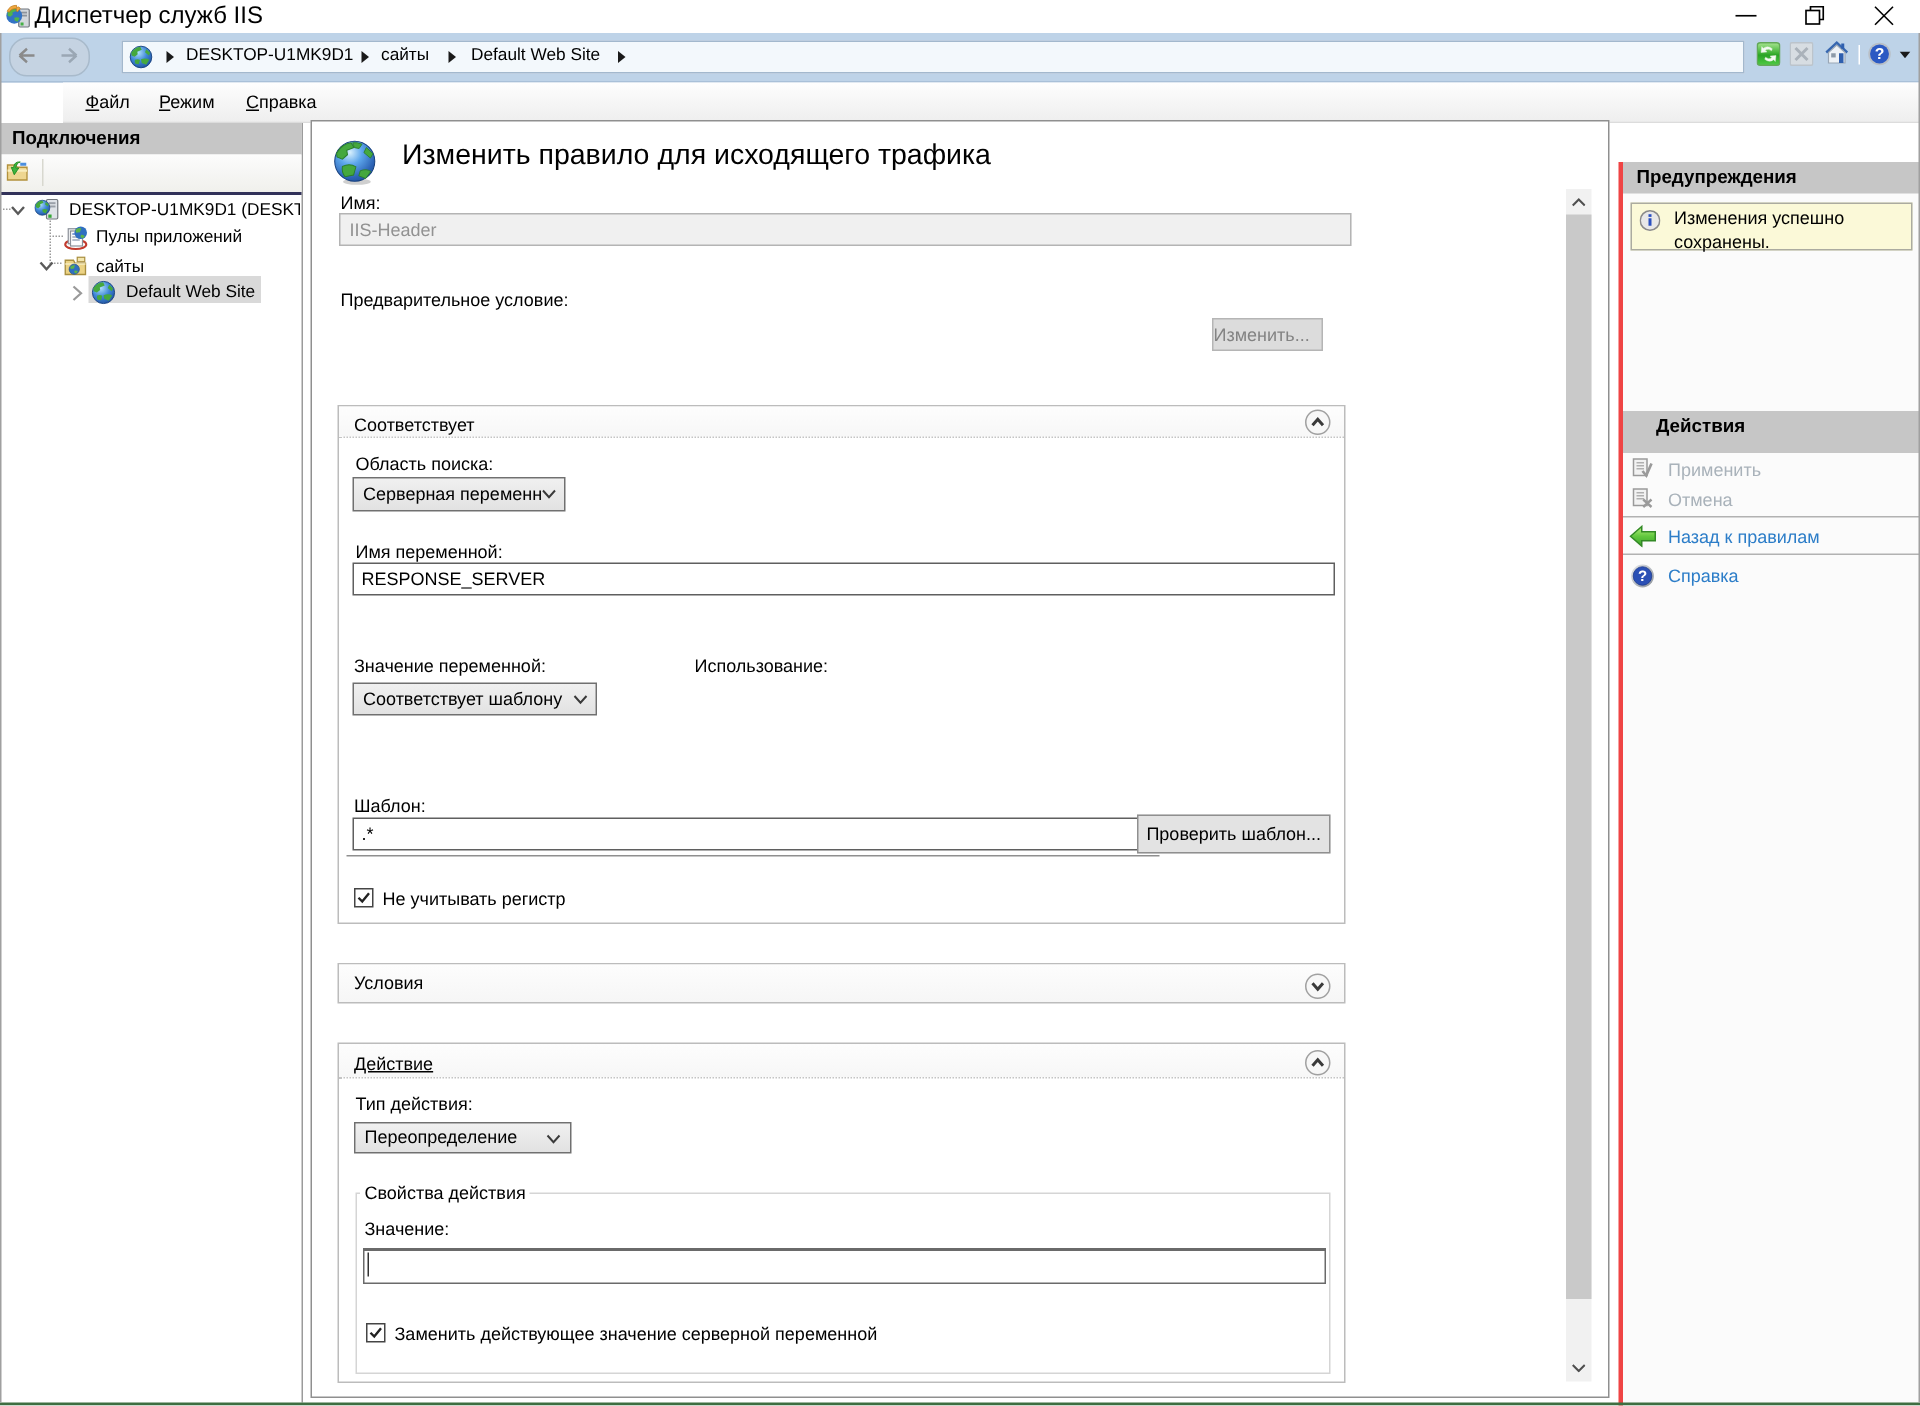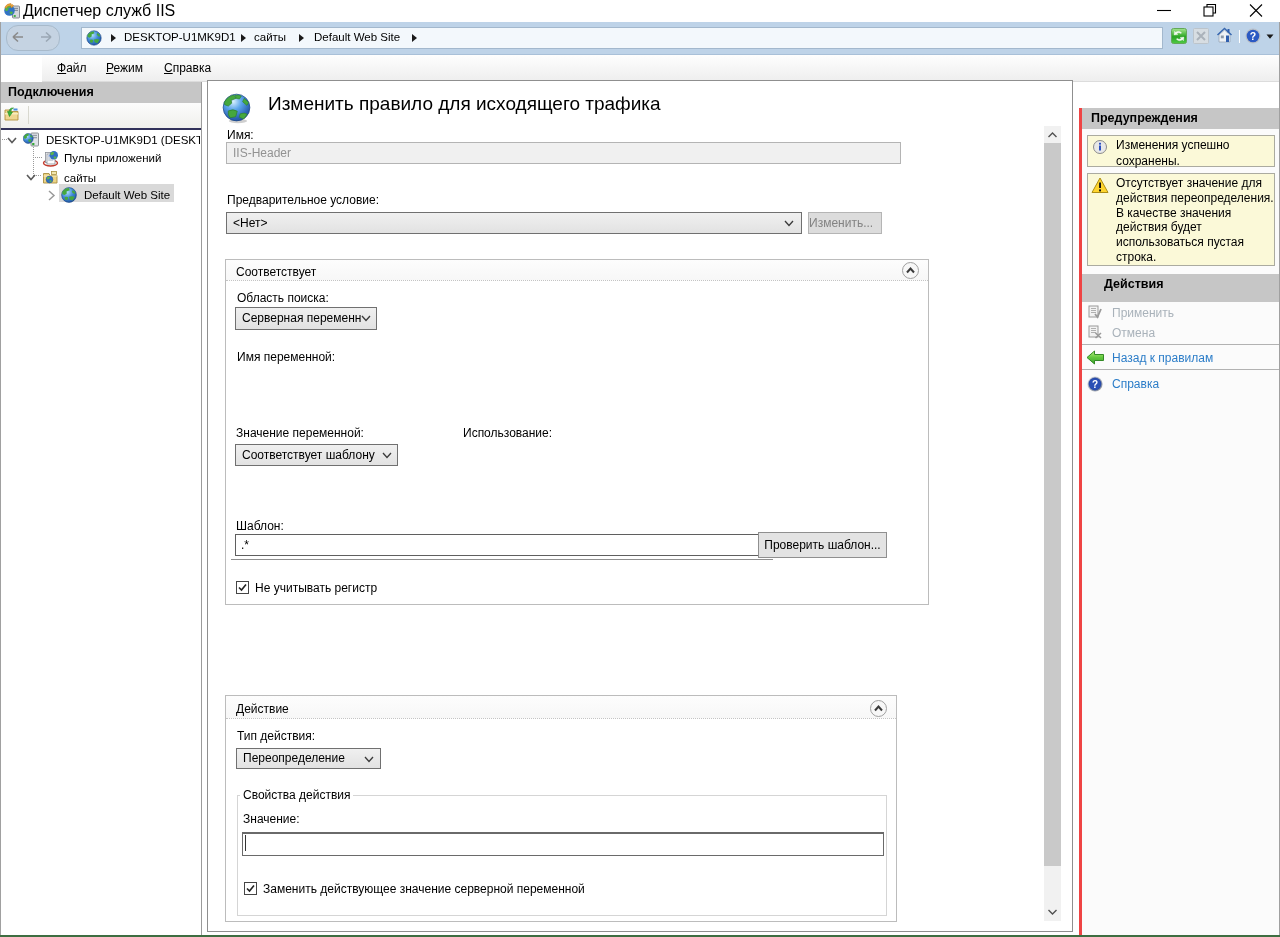--- a/index.html
+++ b/index.html
@@ -223,61 +223,64 @@
     <path d="M24 5.5 L28.5 9.8 L26.8 12.8 L22.3 9 Z" fill="#45a83e" stroke="#2b7e2b" stroke-width="0.6"></path>
     <path d="M7.5 18.5 Q12.5 16 16.8 18.8 L15.2 24.5 L9.3 25.6 Q6.8 22.5 7.5 18.5 Z" fill="#45a83e" stroke="#2b7e2b" stroke-width="0.7"></path>
     <path d="M19.8 21.5 Q24.2 19.8 27 22 L23.5 26.8 L18.8 25 Z" fill="#45a83e" stroke="#2b7e2b" stroke-width="0.6"></path>
   </svg>
   <div class="abs" style="left:60px;top:12px;font-size:19px;">Изменить правило для исходящего трафика</div>
 
   <div class="abs" style="left:19px;top:47px;">Имя:</div>
   <div class="abs" style="left:18px;top:61px;width:667px;height:20px;background:#f0f0f0;border:1px solid #b4b4b4;line-height:20px;padding-left:6px;color:#929292;">IIS-Header</div>
 
   <div class="abs" style="left:19px;top:112px;">Предварительное условие:</div>
-  <div class="combo" style="left:18px;top:131px;width:568px;height:20px;">&lt;Нет&gt;
-    <svg class="abs" style="right:7px;top:7px" width="10" height="8">
-        <path d="M1 1 L5 5.5 L9 1" fill="none" stroke="#3a3a3a" stroke-width="1.3"></path>
-      </svg>
-  </div>
   <div class="abs" style="left:600px;top:131px;width:74px;height:22px;background:#dcdcdc;border:1px solid #b5b5b5;box-sizing:border-box;line-height:20px;color:#838383;">Изменить...</div>
 
-  <div class="gbox abs" style="left:17px;top:178px;width:670px;height:344px;padding-left:32px;">
+  <div class="gbox abs" style="left:17px;top:189px;width:670px;height:344px;">
     <div class="gboxhead"></div>
     <div class="abs" style="left:10px;top:5px;">Соответствует</div>
     <div class="circ" style="right:9px;top:2px;"><svg width="15" height="15">
           <path d="M4 9.5 L7.5 5.5 L11 9.5" fill="none" stroke="#3a3a3a" stroke-width="2"></path>
         </svg></div>
     <div class="abs" style="left:11px;top:31px;">Область поиска:</div>
     <div class="combo" style="left:9px;top:47px;width:134px;height:21px;line-height:21px;overflow:hidden;white-space:nowrap;">Серверная переменн
       <svg class="abs" style="right:5px;top:7px" width="10" height="8">
           <path d="M1 1 L5 5.5 L9 1" fill="none" stroke="#3a3a3a" stroke-width="1.3"></path>
         </svg>
     </div>
     <div class="abs" style="left:11px;top:90px;">Имя переменной:</div>
+    <div class="inp" style="left:9px;top:104px;width:648px;height:20px;line-height:20px;">RESPONSE_SERVER</div>
     <div class="abs" style="left:10px;top:166px;">Значение переменной:</div>
     <div class="abs" style="left:237px;top:166px;">Использование:</div>
     <div class="combo" style="left:9px;top:184px;width:155px;height:20px;overflow:hidden;white-space:nowrap;">Соответствует шаблону
       <svg class="abs" style="right:5px;top:7px" width="10" height="8">
           <path d="M1 1 L5 5.5 L9 1" fill="none" stroke="#3a3a3a" stroke-width="1.3"></path>
         </svg>
     </div>
     <div class="abs" style="left:10px;top:259px;">Шаблон:</div>
     <div class="inp" style="left:9px;top:274px;width:521px;height:20px;line-height:20px;">.*</div>
     <div class="abs" style="left:532px;top:272px;width:129px;height:26px;background:#e3e3e3;border:1px solid #8f8f8f;box-sizing:border-box;line-height:24px;text-align:center;">Проверить шаблон...</div>
     <div class="abs" style="left:5px;top:299px;width:542px;height:1px;background:#8f8f8f;"></div>
     <div class="cbx" style="left:10px;top:321px;"><svg width="11" height="11">
           <path d="M2 5.5 L4.5 8 L9 2.5" fill="none" stroke="#222" stroke-width="1.6"></path>
         </svg></div>
     <div class="abs" style="left:29px;top:321px;">Не учитывать регистр</div>
   </div>
 
+  <div class="gbox abs" style="left:17px;top:561px;width:670px;height:25px;">
+    <div class="abs" style="left:0;top:0;right:0;height:25px;background:linear-gradient(#fdfdfd,#f6f6f6);"></div>
+    <div class="abs" style="left:10px;top:5px;">Условия</div>
+    <div class="circ" style="right:9px;top:6px;"><svg width="15" height="15">
+          <path d="M4 5.5 L7.5 9.5 L11 5.5" fill="none" stroke="#3a3a3a" stroke-width="2"></path>
+        </svg></div>
+  </div>
 
   <div class="gbox abs" style="left:17px;top:614px;width:670px;height:225px;">
     <div class="gboxhead" style="height:22px;"></div>
-    <div class="abs" style="left:10px;top:6px;">Действие</div>
+    <div class="abs" style="left:10px;top:6px;text-decoration:underline;">Действие</div>
     <div class="circ" style="right:9px;top:4px;"><svg width="15" height="15">
           <path d="M4 9.5 L7.5 5.5 L11 9.5" fill="none" stroke="#3a3a3a" stroke-width="2"></path>
         </svg></div>
     <div class="abs" style="left:11px;top:33px;">Тип действия:</div>
     <div class="combo" style="left:10px;top:52px;width:137px;height:19px;line-height:19px;">Переопределение
       <svg class="abs" style="right:6px;top:7px" width="10" height="8">
           <path d="M1 1 L5 5.5 L9 1" fill="none" stroke="#3a3a3a" stroke-width="1.3"></path>
         </svg>
     </div>
 
@@ -305,28 +308,20 @@
 
 <div class="abs" style="left:1079px;top:82px;width:201px;height:853px;background:#fbfbfb;border-left:3px solid #ef4444;box-sizing:border-box;margin-top:26px;">
   <div class="hdr abs" style="left:0;top:0px;width:200px;height:21px;line-height:21px;padding-left:9px;box-sizing:border-box;">Предупреждения</div>
   <div class="note abs" style="left:5px;top:27px;width:188px;height:32px;box-sizing:border-box;">
     <svg class="abs" style="left:5px;top:4px" width="14" height="14" viewBox="0 0 14 14">
       <circle cx="7" cy="7" r="6.5" fill="#e8e8e8" stroke="#8a8a8a" stroke-width="1"></circle>
       <rect x="6" y="5.5" width="2" height="5" fill="#2b50c0"></rect>
       <rect x="6" y="2.8" width="2" height="1.8" fill="#2b50c0"></rect>
     </svg>
     <div class="abs" style="left:28px;top:2px;line-height:15.5px;">Изменения успешно<br>сохранены.</div>
-  </div>
-  <div class="note abs" style="left:5px;top:65px;width:188px;height:93px;box-sizing:border-box;">
-    <svg class="abs" style="left:3px;top:3px" width="18" height="17" viewBox="0 0 18 17">
-      <path d="M9 1 L17 15.5 L1 15.5 Z" fill="#ffd52e" stroke="#ac8d14" stroke-width="1"></path>
-      <rect x="8.1" y="5.5" width="1.9" height="5.5" fill="#111"></rect>
-      <rect x="8.1" y="12.4" width="1.9" height="2" fill="#111"></rect>
-    </svg>
-    <div class="abs" style="left:28px;top:2px;line-height:14.8px;">Отсутствует значение для<br>действия переопределения.<br>В качестве значения<br>действия будет<br>использоваться пустая<br>строка.</div>
   </div>
   <div class="hdr abs" style="left:0;top:166px;width:200px;height:28px;line-height:20px;padding-left:22px;box-sizing:border-box;">Действия</div>
   <svg class="abs" style="left:6px;top:197px" width="14" height="14" viewBox="0 0 14 14">
     <rect x="1" y="1" width="9" height="11" fill="#f2f2f2" stroke="#9a9a9a"></rect>
     <line x1="3" y1="3.5" x2="8" y2="3.5" stroke="#b0b0b0"></line>
       <line x1="3" y1="5.5" x2="8" y2="5.5" stroke="#b0b0b0"></line>
       <line x1="3" y1="7.5" x2="8" y2="7.5" stroke="#b0b0b0"></line>
     <path d="M7 9 L9.5 12 L13 4" fill="none" stroke="#9a9a9a" stroke-width="1.8"></path>
   </svg>
   <div class="abs" style="left:30px;top:198px;color:#a9b2ba;">Применить</div>

